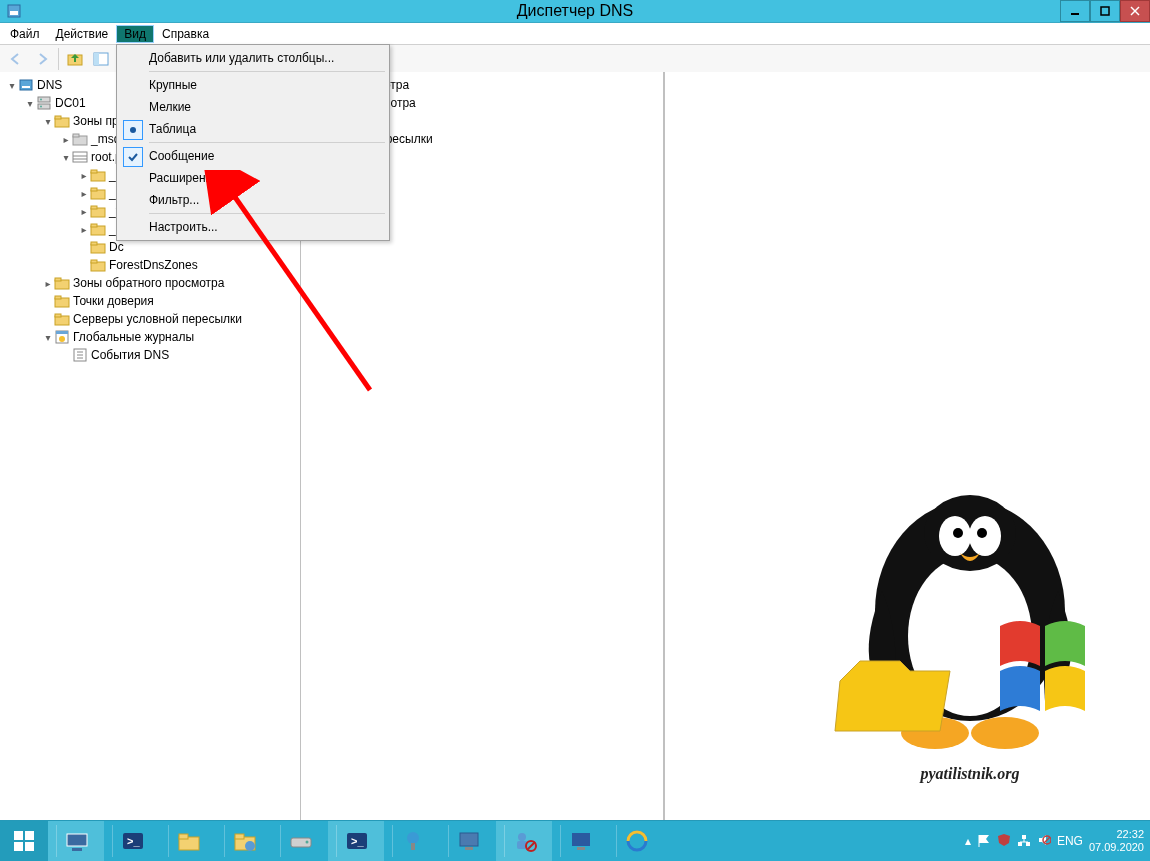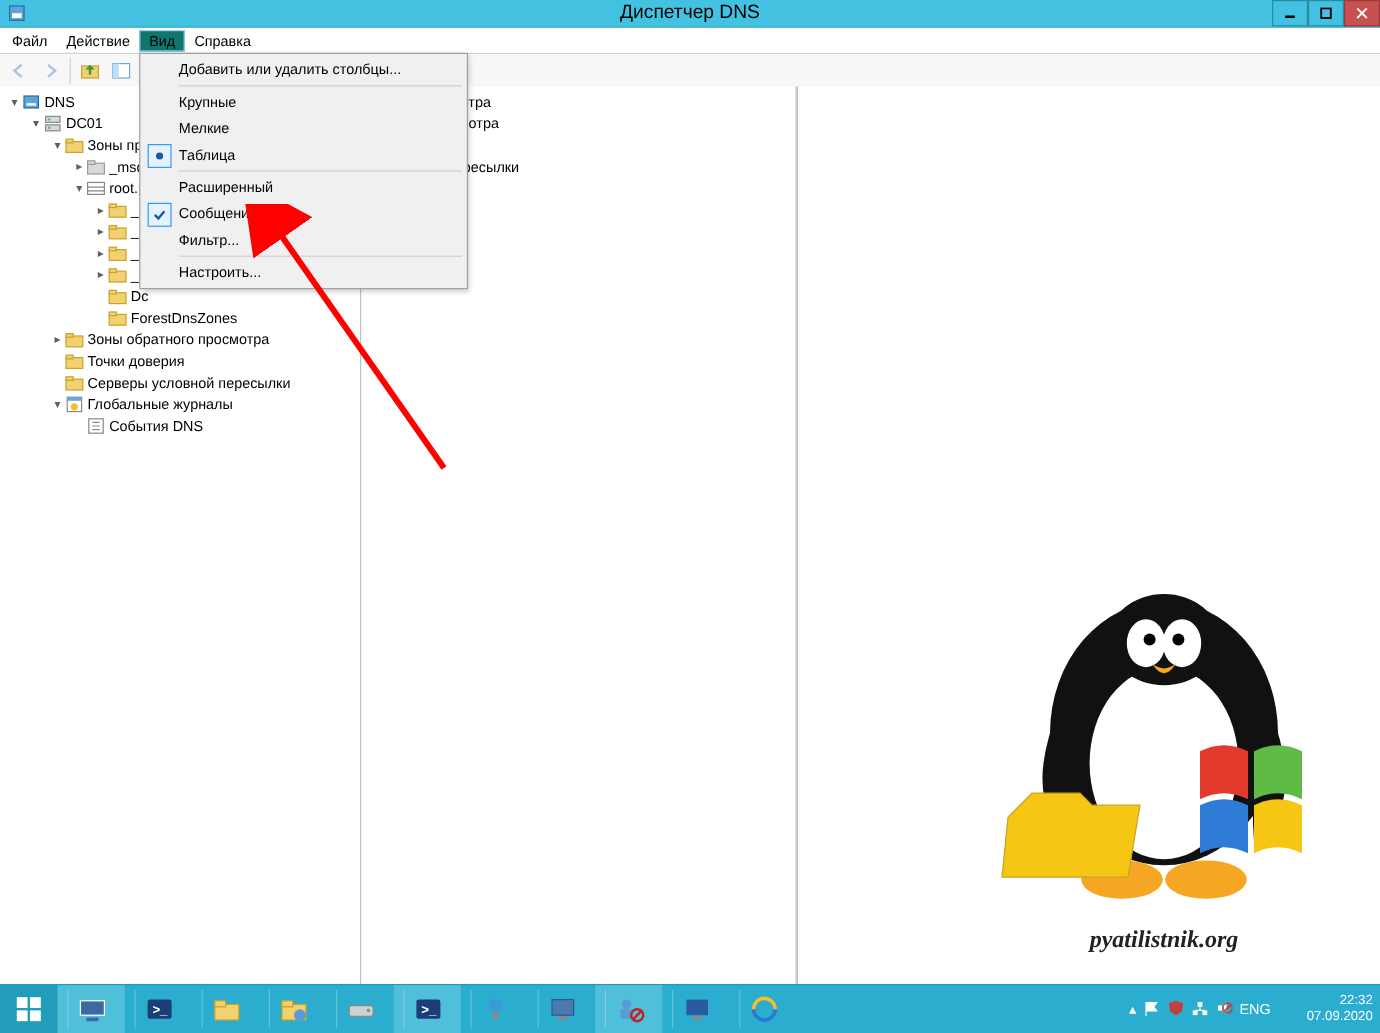--- a/index.html
+++ b/index.html
@@ -154,38 +154,38 @@
     position: relative;
   }
   .taskbtn.active { background: #4fbfda;}
   .taskbtn .inner{width:40px;height:32px;display:flex;align-items:center;justify-content:center;border-left:1px solid rgba(255,255,255,.25);}
   .systray {
     margin-left:auto;
     display:flex;align-items:center;
     gap:6px; padding-right:6px;
     color:#fff;
   }
-  .clock { text-align:right; font-size:11px; line-height:13px; color:#fff;margin-left:24px;}
+  .clock { text-align:right; font-size:11px; line-height:13px; color:#fff;}
 
   
   .arrow-svg {
     position:absolute; left: 190px; top: 170px; z-index:60; pointer-events:none;
   }
 
   
   .logo {
     position:absolute; right: 10px; bottom: 50px;
     width: 340px; height: 350px;
     z-index: 5;
     display:flex; flex-direction:column; align-items:center;
   }
   .logo-text {
-    position:absolute; bottom: 16px;
+    position:absolute; bottom: 28px;
     font-weight: bold; font-style: italic;
-    font-size: 20px; color:#222;
+    font-size: 16px; color:#222;
     font-family: Georgia, serif;
   }
 
   .split-v {
     position:absolute; left:664px; top:72px; bottom:40px; width:1px; background:#c0c0c0;
   }
 </style>
 </head>
 <body>
 
@@ -525,29 +525,29 @@
     <div class="dd-row">
       <span class="dd-check">
         <svg width="10" height="10">
           <circle cx="5" cy="5" r="3" fill="#1a5aa0"></circle>
         </svg>
       </span>
       <span>Таблица</span>
     </div>
     <div class="dd-sep"></div>
     <div class="dd-row">
-      <span>Расширенный</span>
-    </div>
-    <div class="dd-row">
       <span class="dd-check">
         <svg width="12" height="12">
           <path d="M2 6 L5 9 L10 3" fill="none" stroke="#1a5aa0" stroke-width="2"></path>
         </svg>
       </span>
       <span>Сообщение</span>
+    </div>
+    <div class="dd-row">
+      <span>Расширенный</span>
     </div>
     <div class="dd-row">
       <span>Фильтр...</span>
     </div>
     <div class="dd-sep"></div>
     <div class="dd-row">
       <span>Настроить...</span>
     </div>
   </div>
 

